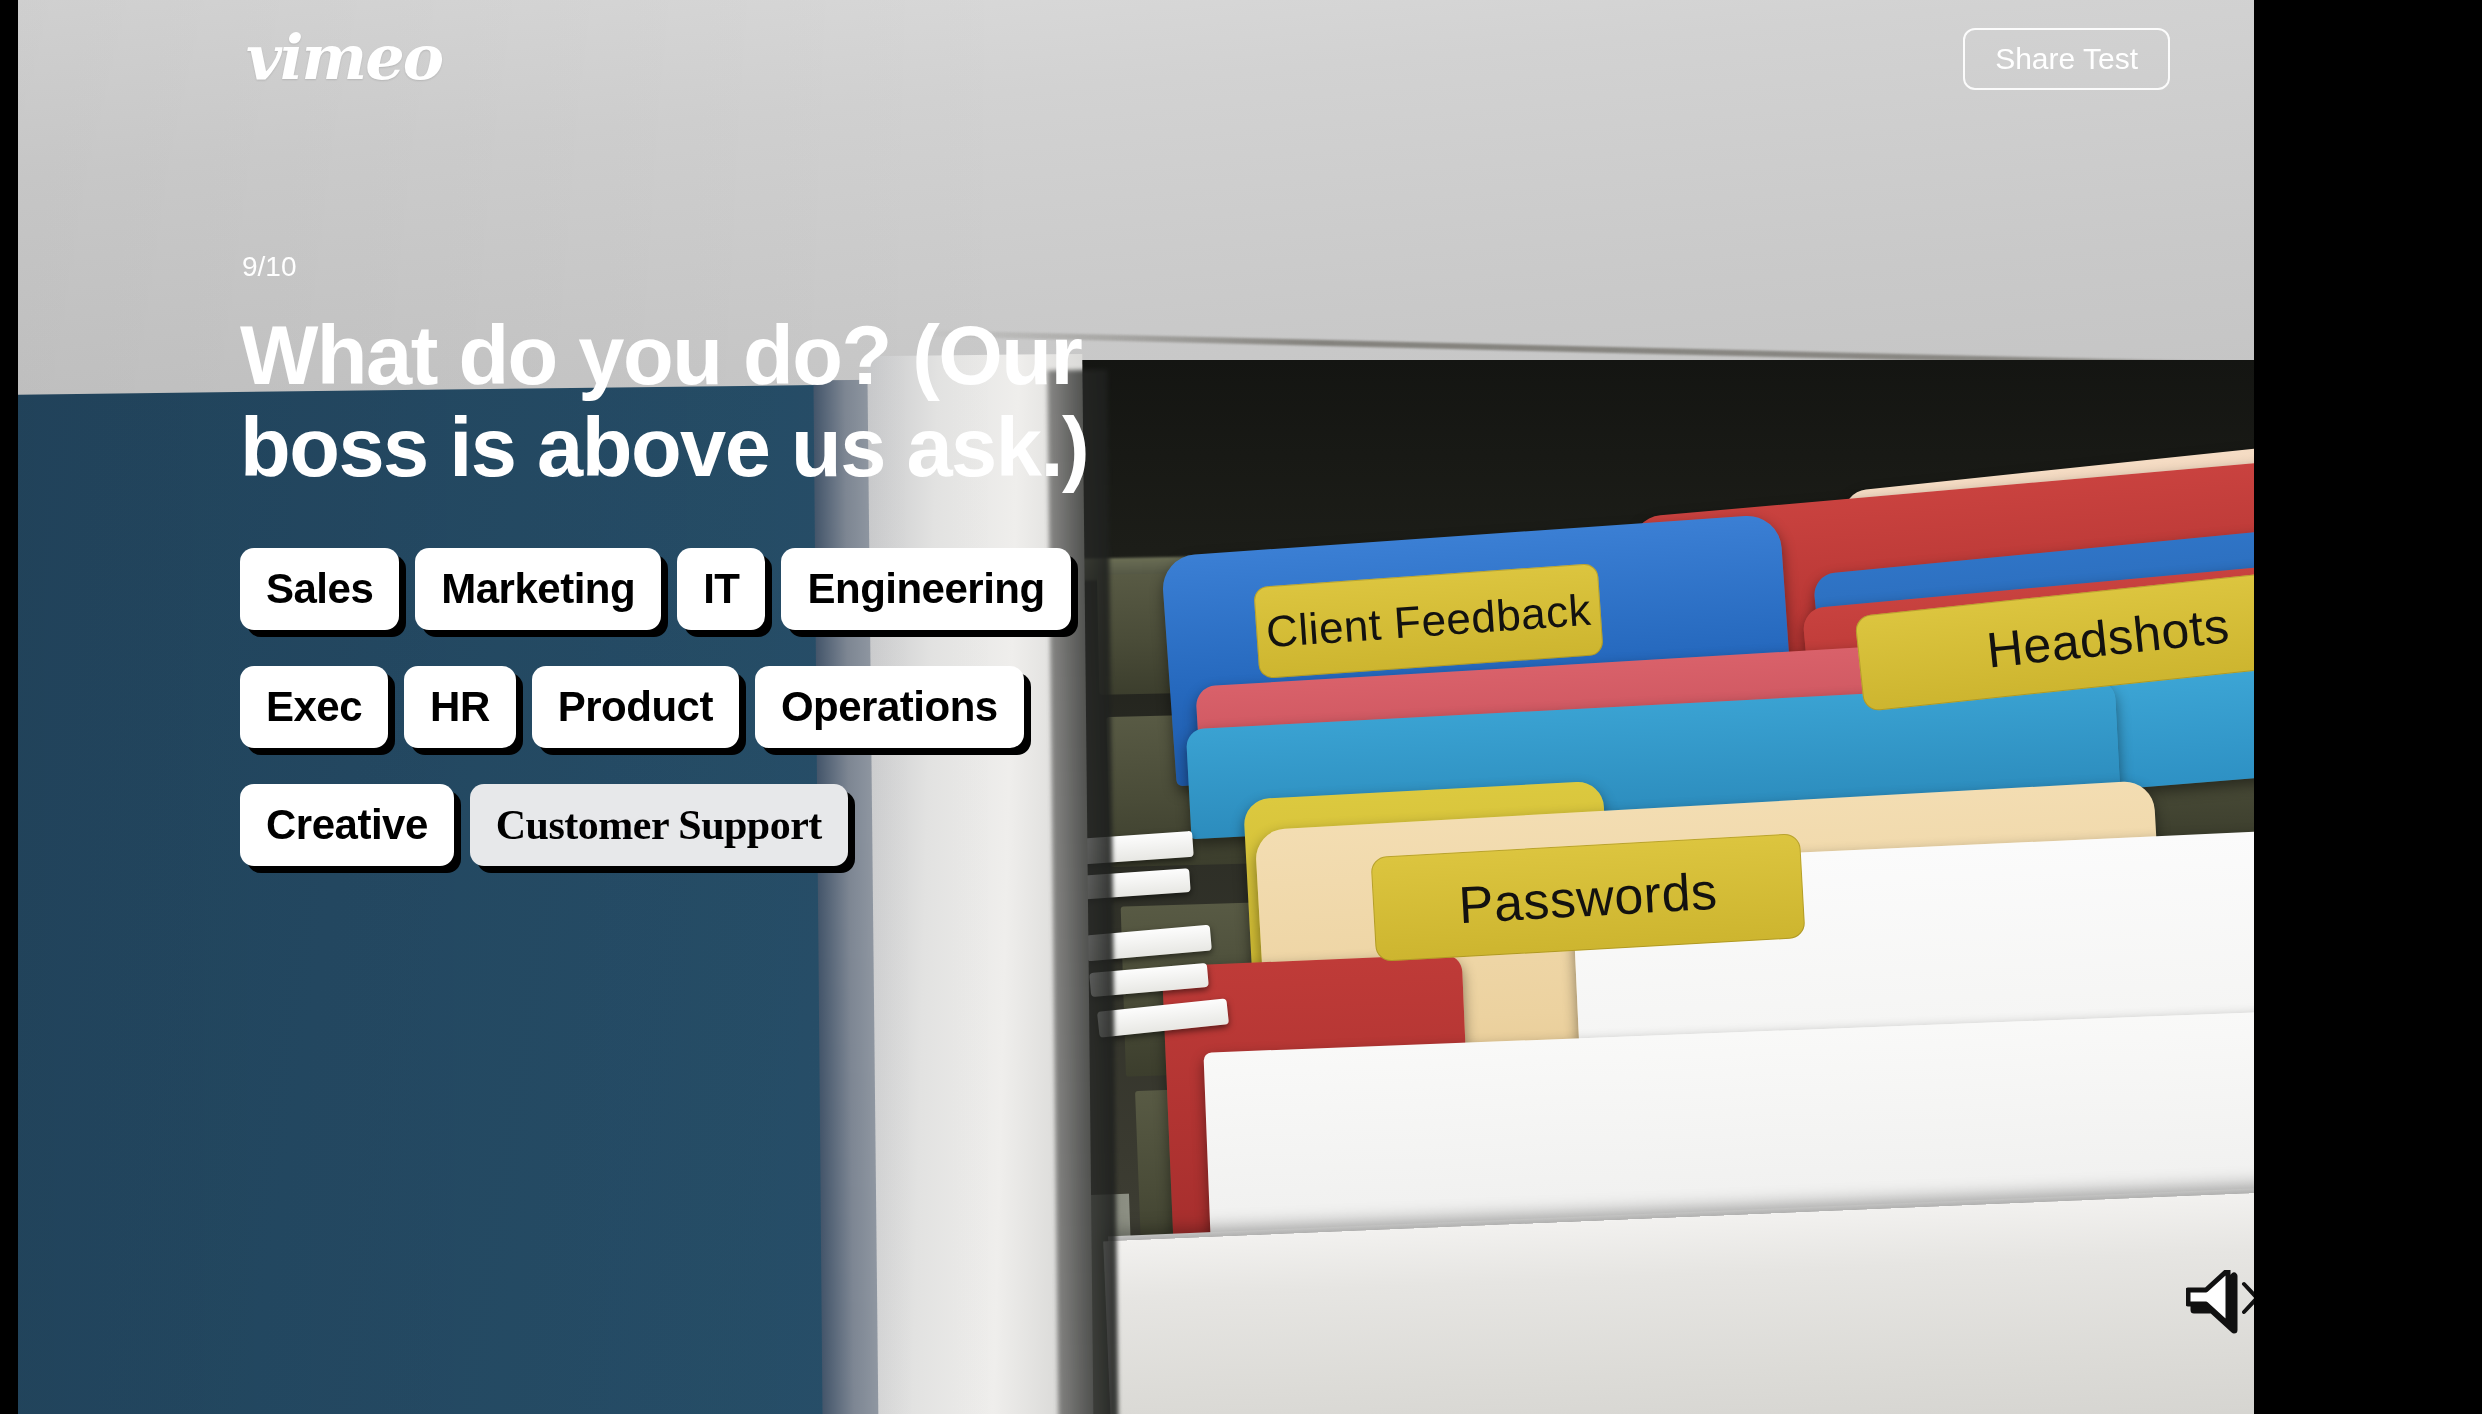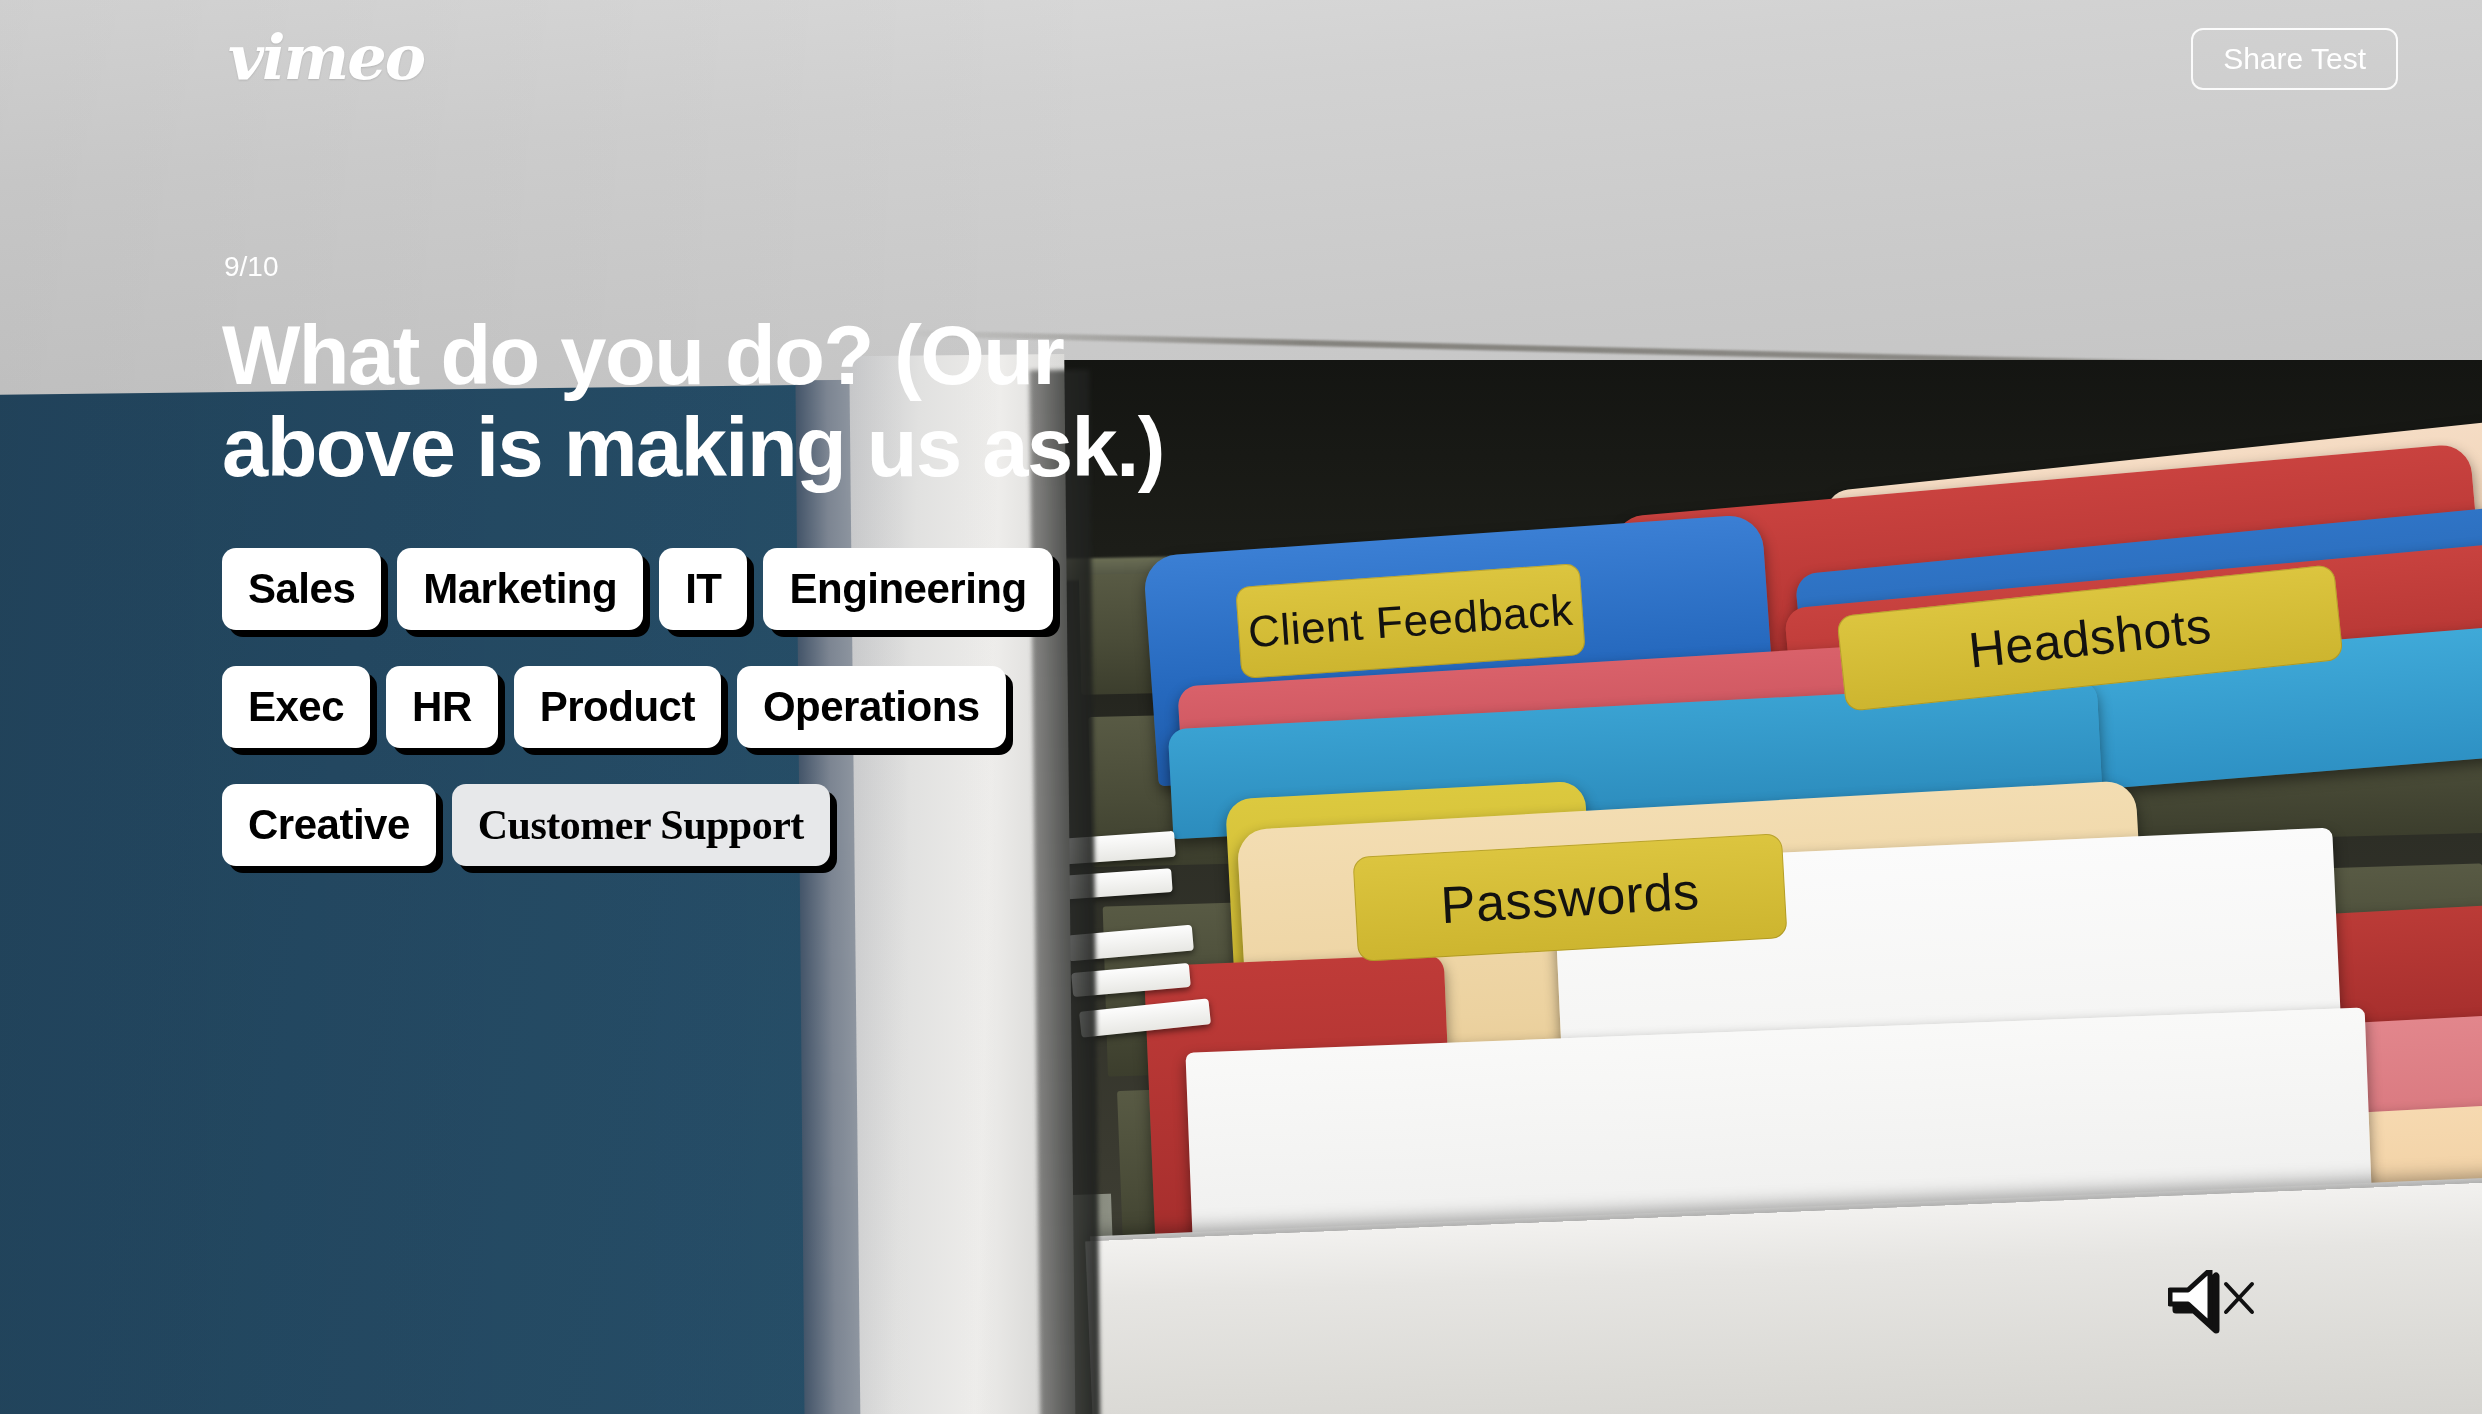--- a/index.html
+++ b/index.html
@@ -7,24 +7,25 @@
   html, body {
     width: 2482px;
     height: 1414px;
     overflow: hidden;
     background: #000;
     font-family: "Liberation Sans", sans-serif;
   }
 
   #app {
     position: relative;
-    width: 2482px;
+    width: 2236px;
     height: 1414px;
     overflow: hidden;
     user-select: none;
+    margin-left: 18px;
   }
 
   
   .photo {
     position: absolute;
     inset: 0;
     overflow: hidden;
     background: #cdcdcd;
   }
 
@@ -342,21 +343,21 @@
   </div>
 
   <div class="overlay">
 
     <div class="logo">vimeo</div>
 
     <button class="share-btn">Share Test</button>
 
     <div class="counter">9/10</div>
 
-    <h1 class="question">What do you do? (Our above is making us ask.)</h1>
+    <h1 class="question">What do you do? (Our boss is above us ask.)</h1>
 
     <div class="answers" id="answers">
         <button class="chip">Sales</button>
         <button class="chip">Marketing</button>
         <button class="chip">IT</button>
         <button class="chip">Engineering</button>
         <div class="rowbreak"></div>
         <button class="chip">Exec</button>
         <button class="chip">HR</button>
         <button class="chip">Product</button>

